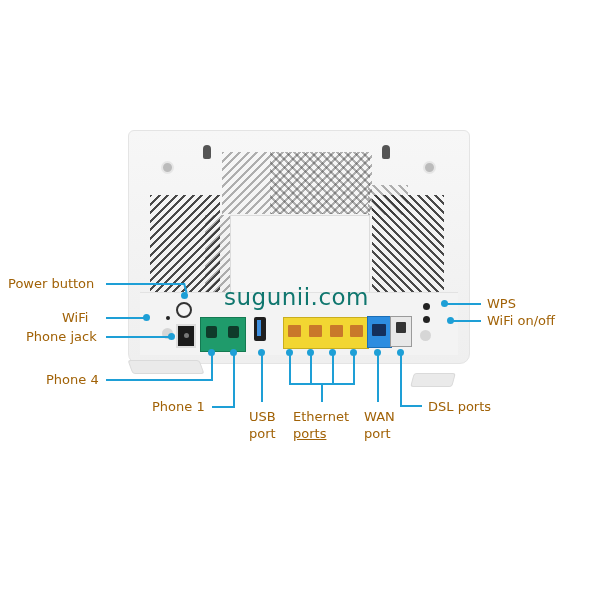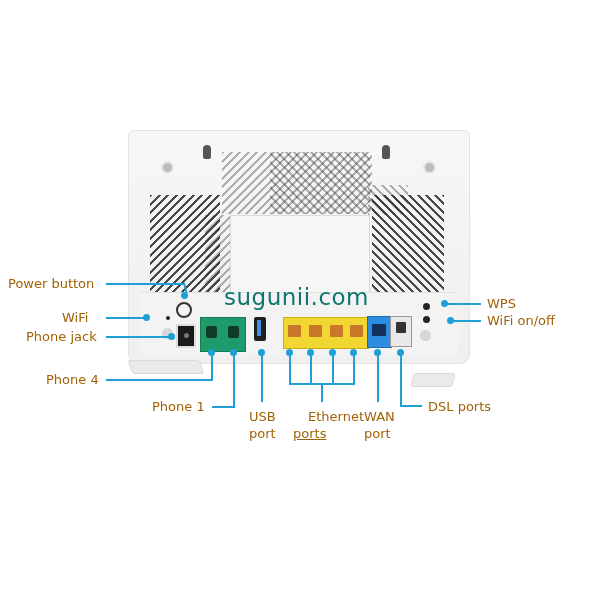--- a/index.html
+++ b/index.html
@@ -132,21 +132,21 @@
 <div class="abs pin-dot" style="left:286px;top:349px;"></div>
 <div class="abs pin-dot" style="left:307px;top:349px;"></div>
 <div class="abs pin-dot" style="left:329px;top:349px;"></div>
 <div class="abs pin-dot" style="left:350px;top:349px;"></div>
 <div class="abs line" style="left:289px;top:352px;width:2px;height:32px;"></div>
 <div class="abs line" style="left:310px;top:352px;width:2px;height:32px;"></div>
 <div class="abs line" style="left:332px;top:352px;width:2px;height:32px;"></div>
 <div class="abs line" style="left:353px;top:352px;width:2px;height:32px;"></div>
 <div class="abs line" style="left:289px;top:383px;width:66px;height:2px;"></div>
 <div class="abs line" style="left:321px;top:383px;width:2px;height:19px;"></div>
-<div class="abs label" style="left:308px;top:409px;">Ethernet</div>
+<div class="abs label" style="left:293px;top:409px;">Ethernet</div>
 <div class="abs label" style="left:293px;top:426px;text-decoration:underline;">ports</div>
 
 <div class="abs line" style="left:377px;top:352px;width:2px;height:50px;"></div>
 <div class="abs pin-dot" style="left:374px;top:349px;"></div>
 <div class="abs label" style="left:364px;top:409px;">WAN</div>
 <div class="abs label" style="left:364px;top:426px;">port</div>
 
 <div class="abs line" style="left:400px;top:352px;width:2px;height:55px;"></div>
 <div class="abs line" style="left:400px;top:405px;width:22px;height:2px;"></div>
 <div class="abs pin-dot" style="left:397px;top:349px;"></div>

